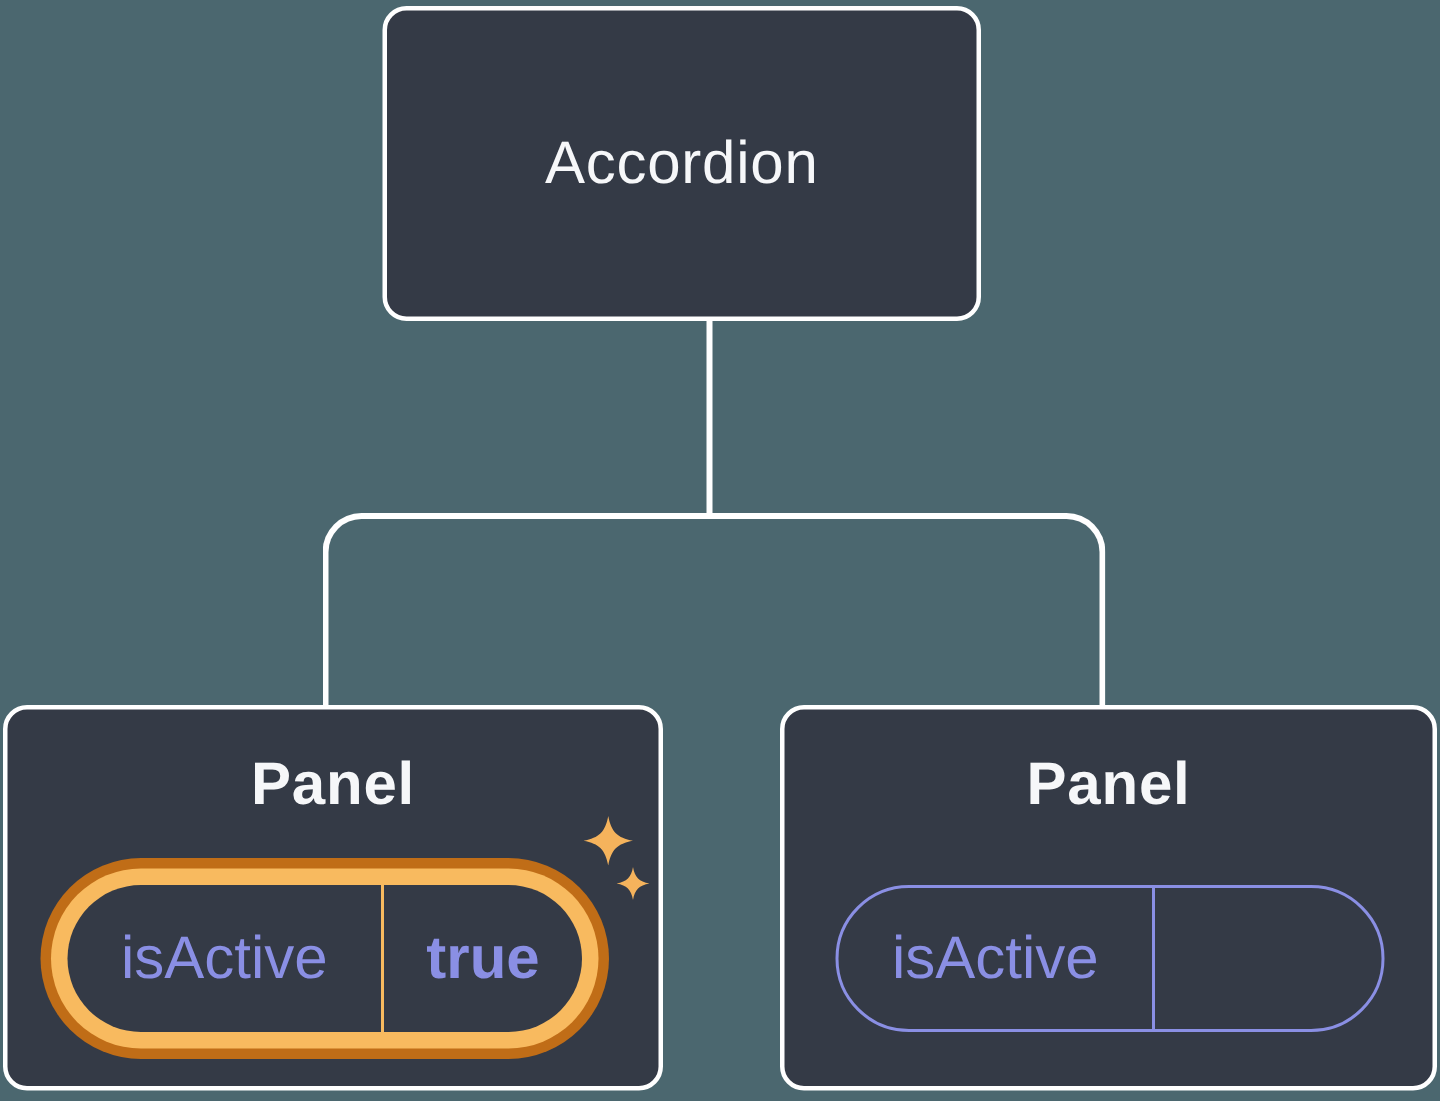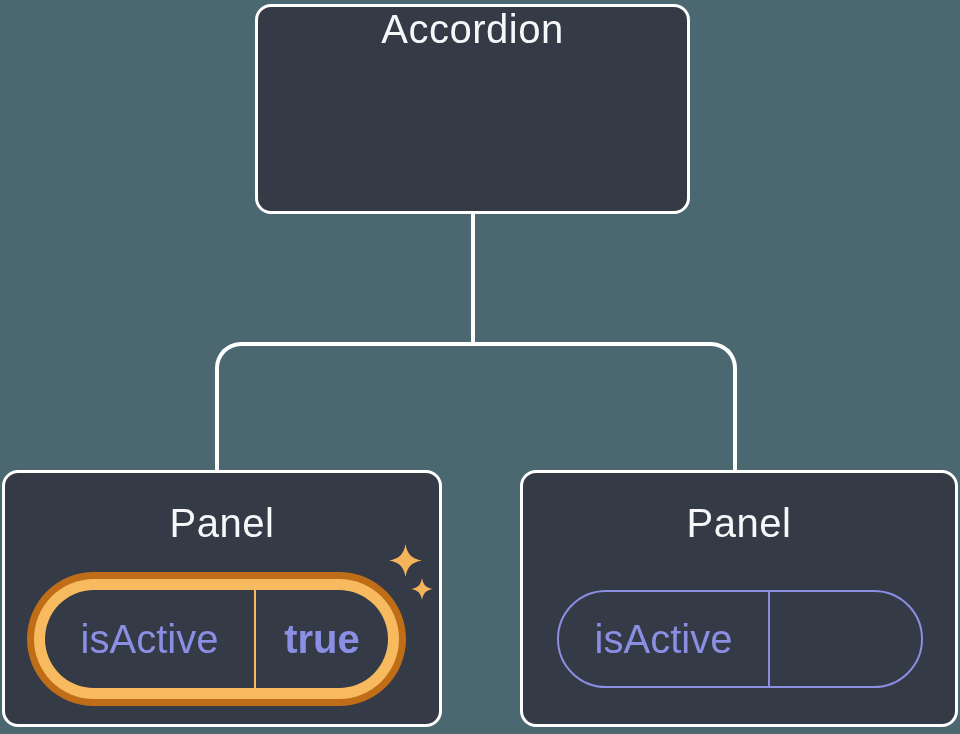--- a/index.html
+++ b/index.html
@@ -12,22 +12,22 @@
     font-family: "Liberation Sans", sans-serif;
   }
   .node {
     position: absolute;
     box-sizing: border-box;
     background: var(--node-fill, #343A46);
     border: 3px solid var(--node-border, #FFFFFF);
     border-radius: 16px;
   }
   .node-root {
-    left: 255px; top: 4px; width: 435px; height: 210px;
-    display: flex; align-items: flex-start; justify-content: center;
+    left: 255px; top: 4px; width: 399px; height: 210px;
+    display: flex; align-items: center; justify-content: center;
   }
   .node-label {
     color: var(--node-text, #F6F7F9);
     font-size: 40px;
     font-weight: 500;
     letter-spacing: 0.5px;
   }
   .stem {
     position: absolute;
     left: 471px; top: 212px; width: 4px; height: 132px;
@@ -42,21 +42,21 @@
     border-radius: 26px 26px 0 0;
   }
   .node-panel-left  { left: 2px;   top: 470px; width: 440px; height: 257px; }
   .node-panel-right { left: 520px; top: 470px; width: 438px; height: 257px; }
   .panel-title {
     position: absolute;
     left: 0; right: 0; top: 28px;
     text-align: center;
     color: var(--node-text, #F6F7F9);
     font-size: 40px;
-    font-weight: 400;
+    font-weight: 700;
     letter-spacing: 0.5px;
   }
   .pill {
     position: absolute;
     box-sizing: border-box;
     display: flex;
     align-items: stretch;
     border-radius: 60px;
     overflow: hidden;
   }

